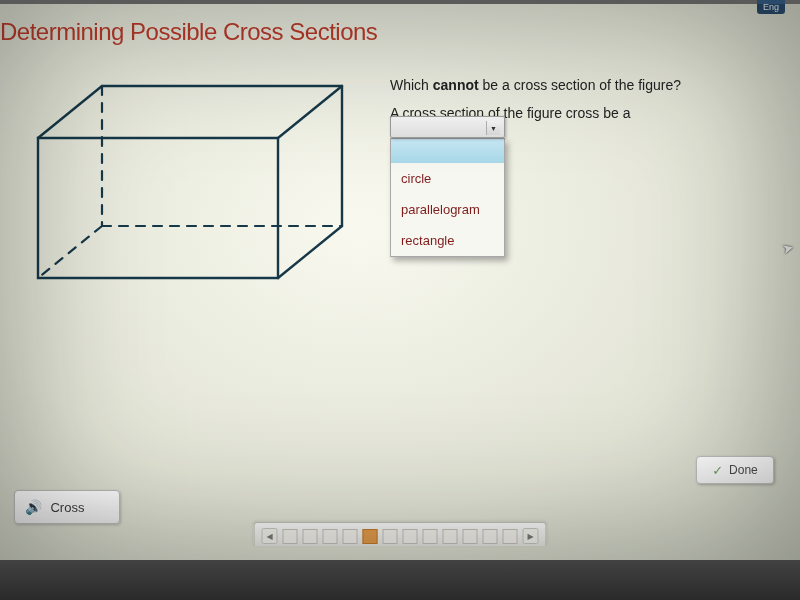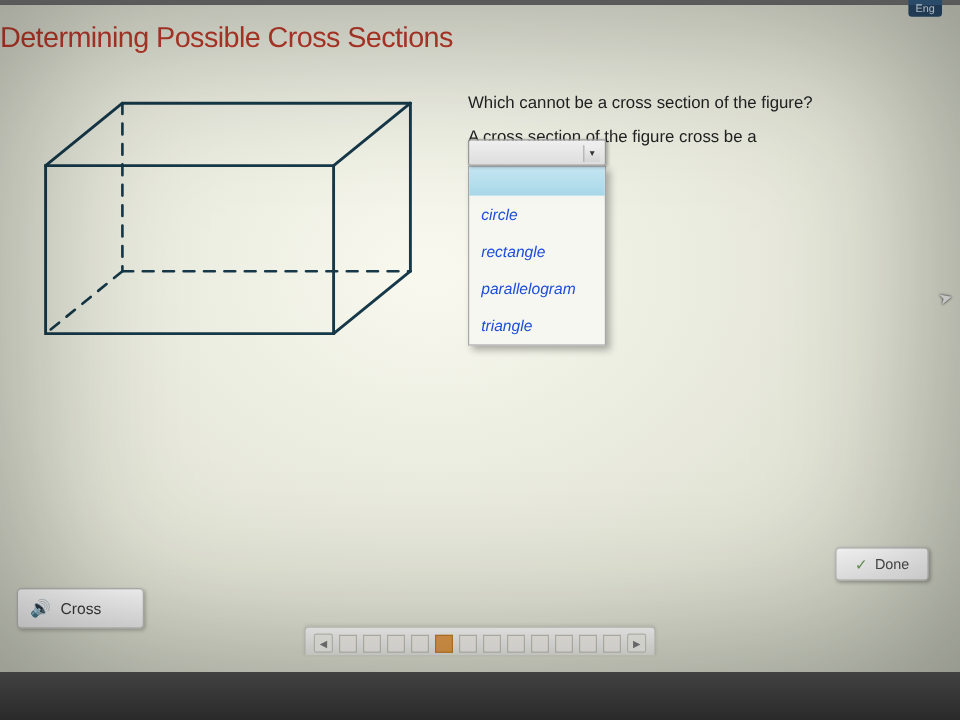--- a/index.html
+++ b/index.html
@@ -51,21 +51,21 @@
   .question-area {
     position: absolute;
     top: 70px;
     left: 390px;
     width: 360px;
     color: #222;
     font-size: 14px;
     line-height: 1.6;
   }
   .question-line1 { margin-bottom: 6px; }
-  .bold { font-weight: normal; margin-top: 31px; }
+  .bold { font-weight: bold; margin-top: 31px; }
   .dropdown-wrap {
     position: absolute;
     top: 112px;
     left: 390px;
     width: 115px;
   }
   .dropdown-button {
     width: 115px;
     height: 22px;
     background: linear-gradient(#f5f5f5, #e0e0e0);
@@ -92,23 +92,22 @@
   .dropdown-list {
     margin-top: 0;
     width: 115px;
     background: #f7f7f2;
     border: 1px solid #a8a8a8;
     box-shadow: 3px 4px 6px rgba(0,0,0,0.3);
   }
   .dropdown-list .opt {
     padding: 8px 10px;
     font-size: 13px;
-    color: #1d4ed8;
-    cursor: pointer;
-    font-style: italic;
+    color: #7f1d1d;
+    cursor: pointer;
   }
   .dropdown-list .opt.blank {
     height: 24px;
     padding: 0;
     background: linear-gradient(#c8e8f5, #a8d8e8);
   }
   .done-button {
     position: absolute;
     right: 26px;
     bottom: 76px;
@@ -251,23 +250,22 @@
   </div>
 
   <div class="dropdown-wrap">
     <div class="dropdown-button">
       <span></span>
       <span class="arrow">▼</span>
     </div>
     <div class="dropdown-list">
       <div class="opt blank"></div>
       <div class="opt">circle</div>
+      <div class="opt">parallelogram</div>
       <div class="opt">rectangle</div>
-      <div class="opt">parallelogram</div>
-      <div class="opt">triangle</div>
     </div>
   </div>
 
   <div class="done-button">
     <span class="check">✓</span>
     <span>Done</span>
   </div>
 
   <div class="intro-button">
     <span class="speaker">🔊</span>

